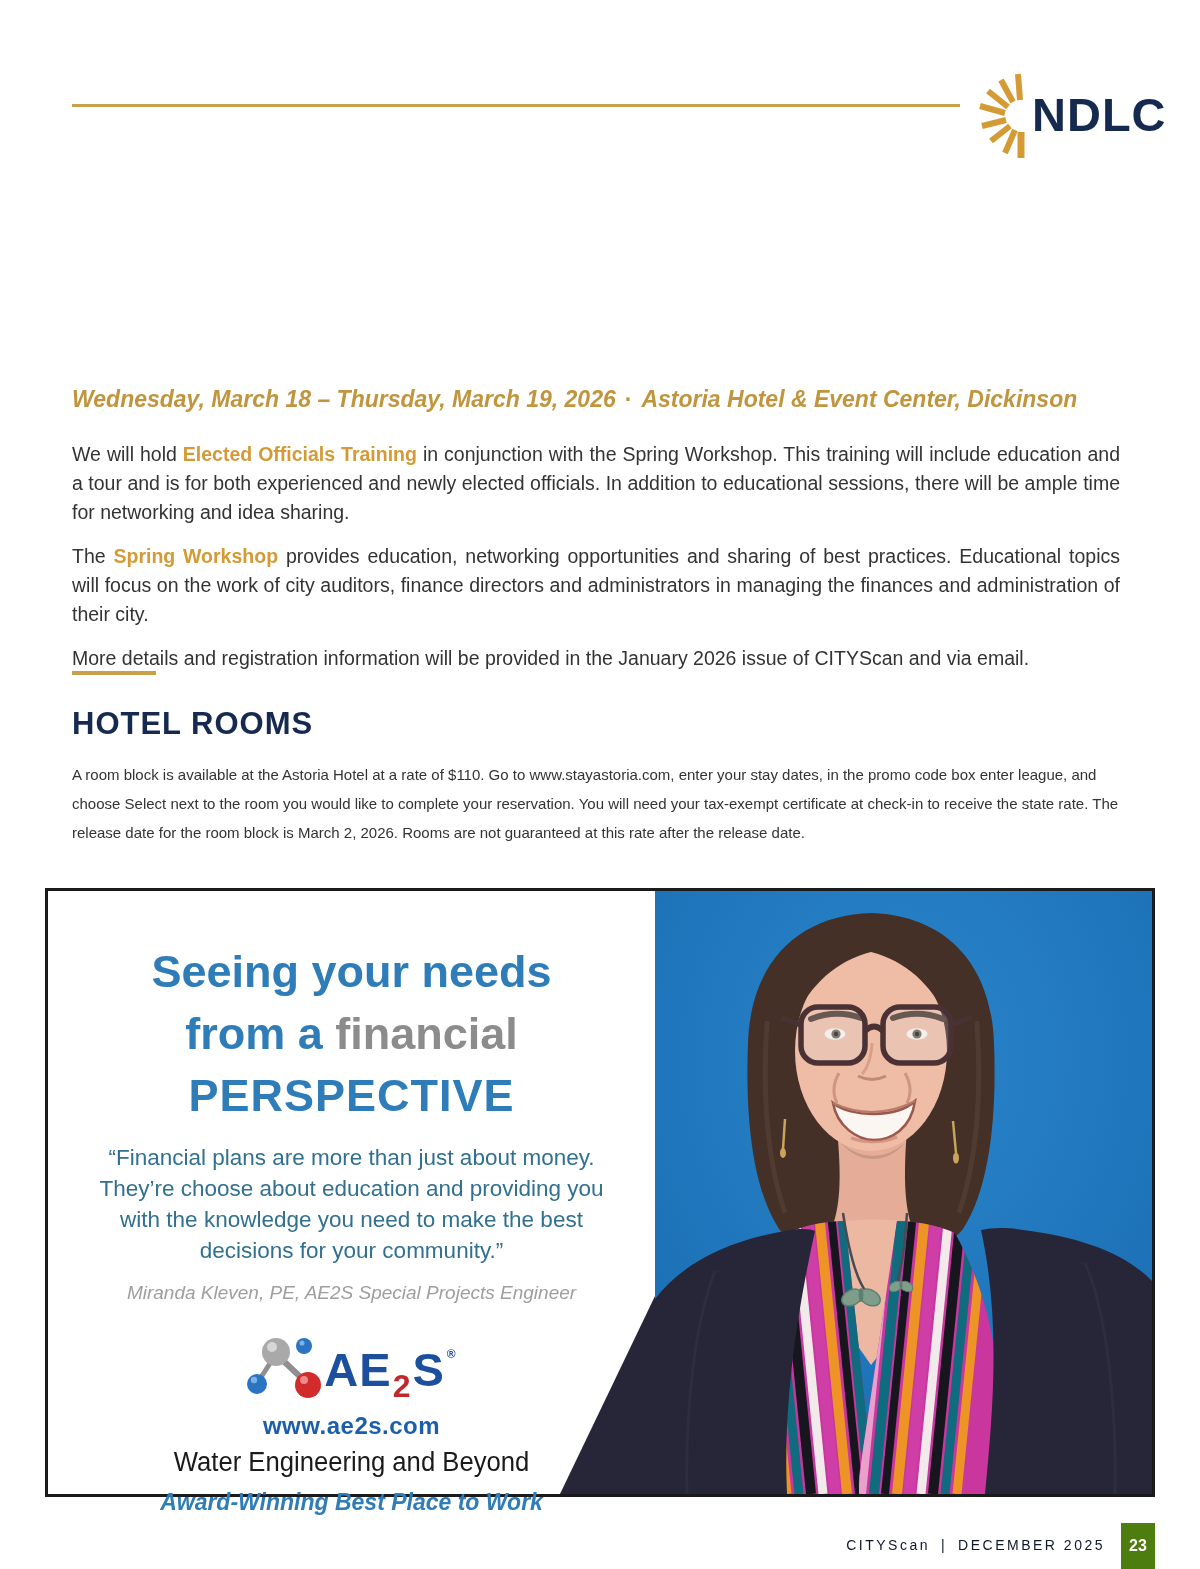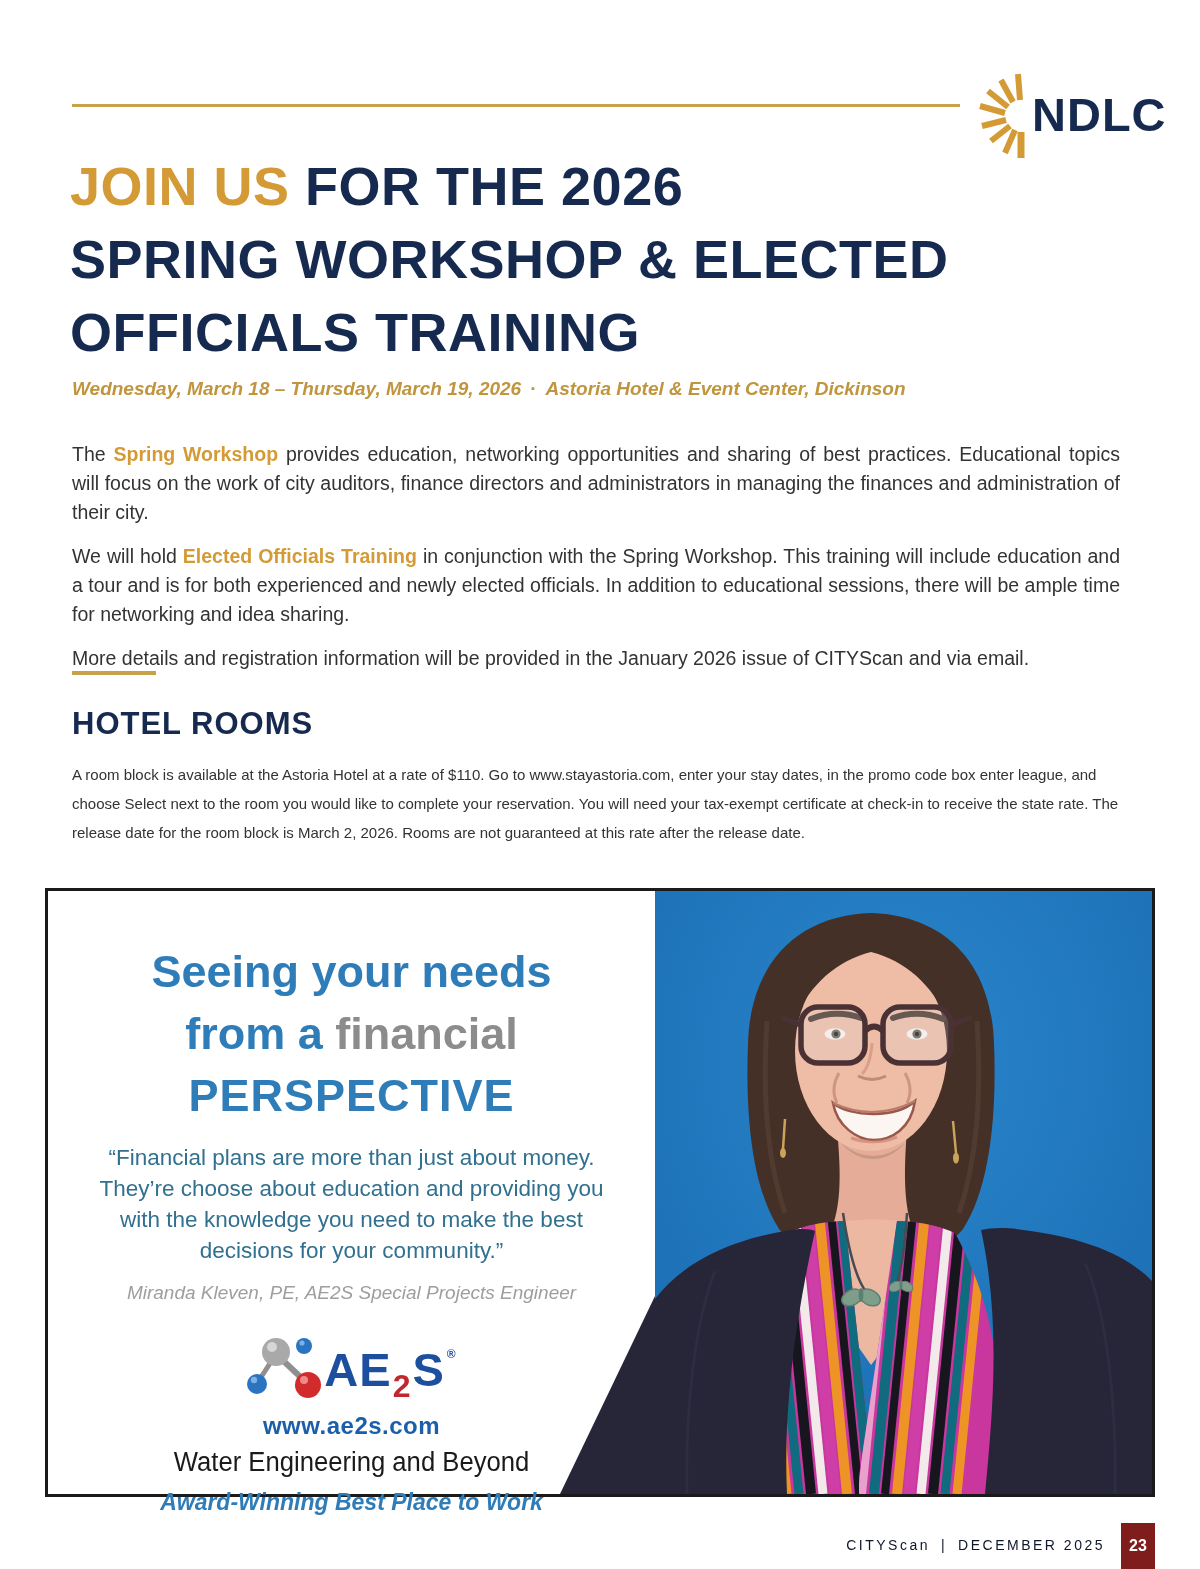--- a/index.html
+++ b/index.html
@@ -10,21 +10,21 @@
   
   .col-label{position:absolute;left:72px;top:64px;font-size:25px;font-weight:800;
     letter-spacing:9px;color:#16294E;}
   .head-rule{position:absolute;left:72px;top:104px;width:888px;height:3px;background:#C9A14B;}
   .ndlc-logo{position:absolute;left:974px;top:66px;display:flex;align-items:center;height:96px;}
   .ndlc-logo .word{font-size:47px;font-weight:800;color:#16294E;letter-spacing:1px;margin-left:-4px;}
   
   .title{position:absolute;left:70px;top:150px;width:1080px;font-size:54px;font-weight:800;
     color:#16294E;line-height:73px;letter-spacing:.5px;}
   .title .gold{color:#D49A35;}
-  .event-line{position:absolute;left:72px;top:378px;font-size:19px;font-style:italic;
+  .event-line{position:absolute;left:72px;top:386px;font-size:23px;font-style:italic;
     font-weight:600;color:#C0953E;}
   .event-line .sep{margin:0 9px;font-style:normal;}
   
   .intro{position:absolute;left:72px;top:440px;width:1048px;font-size:19.5px;line-height:29px;
     color:#333333;text-align:justify;}
   .intro p{margin:0 0 15px 0;}
   .gold-bold{color:#D49A35;font-weight:700;}
   .mini-divider{position:absolute;left:72px;top:671px;width:84px;height:4px;background:#C9A14B;}
   .hotel-h{position:absolute;left:72px;top:706px;font-size:31px;font-weight:800;color:#16294E;
     letter-spacing:1px;}
@@ -48,21 +48,21 @@
   .ad-site{margin-top:6px;font-size:24px;font-weight:700;color:#1B5FAA;letter-spacing:.5px;}
   .ad-tagline{margin-top:7px;font-size:27px;color:#1A1A1A;font-weight:500;transform:scaleX(.95);}
   .ad-award{margin-top:11px;font-size:23px;font-weight:700;font-style:italic;color:#2E7CB8;}
   .ad-photo{position:absolute;right:0;top:0;width:497px;height:603px;}
   .shoulder-spill{position:absolute;left:512px;top:405px;width:95px;height:198px;background:#262638;
     clip-path:polygon(100% 0,58% 42%,0 100%,100% 100%);}
   
   .footer-line{position:absolute;left:0;top:1537px;width:1105px;text-align:right;font-size:14px;
     letter-spacing:2.5px;color:#0f172a;font-weight:500;}
   .footer-line .sep{margin:0 11px;}
-  .page-box{position:absolute;left:1121px;top:1523px;width:34px;height:46px;background:#7f1d1d;
+  .page-box{position:absolute;left:1121px;top:1523px;width:34px;height:46px;background:#4d7c0f;
     color:#ffffff;display:flex;align-items:center;justify-content:center;font-size:16px;
     font-weight:700;}
 </style>
 </head>
 <body>
 
 <div class="page">
 
   <div class="head-rule"></div>
   <div class="ndlc-logo">
@@ -76,33 +76,28 @@
           <line x1="32" y1="56" x2="8" y2="62" stroke-width="6"></line>
           <line x1="36" y1="62" x2="17" y2="77" stroke-width="6"></line>
           <line x1="41" y1="66" x2="31" y2="89" stroke-width="6"></line>
           <line x1="47" y1="68" x2="47" y2="94" stroke-width="7"></line>
         </g>
       </svg>
     </span>
     <span class="word">NDLC</span>
   </div>
 
-  <div class="title">
-    <div><span class="gold">JOIN US</span> <span>FOR THE 2026</span></div>
-    <div>SPRING WORKSHOP &amp; ELECTED</div>
-    <div>OFFICIALS TRAINING</div>
-  </div>
 
   <div class="event-line">
     <span>Wednesday, March 18 – Thursday, March 19, 2026</span><span class="sep">·</span><span>Astoria Hotel &amp; Event Center, Dickinson</span>
   </div>
 
   <div class="intro">
+    <p><span>We will hold </span><span class="gold-bold">Elected Officials Training</span><span> in conjunction with the Spring Workshop. This training will include education and a tour and is for both experienced and newly elected officials. In addition to educational sessions, there will be ample time for networking and idea sharing.</span></p>
     <p><span>The </span><span class="gold-bold">Spring Workshop</span><span> provides education, networking opportunities and sharing of best practices. Educational topics will focus on the work of city auditors, finance directors and administrators in managing the finances and administration of their city.</span></p>
-    <p><span>We will hold </span><span class="gold-bold">Elected Officials Training</span><span> in conjunction with the Spring Workshop. This training will include education and a tour and is for both experienced and newly elected officials. In addition to educational sessions, there will be ample time for networking and idea sharing.</span></p>
     <p>More details and registration information will be provided in the January 2026 issue of CITYScan and via email.</p>
   </div>
 
   <div class="mini-divider"></div>
 
   <div class="hotel-h">HOTEL ROOMS</div>
   <div class="hotel-body">A room block is available at the Astoria Hotel at a rate of $110. Go to www.stayastoria.com, enter your stay dates, in the promo code box enter league, and choose Select next to the room you would like to complete your reservation. You will need your tax-exempt certificate at check-in to receive the state rate. The release date for the room block is March 2, 2026. Rooms are not guaranteed at this rate after the release date.</div>
 
   <div class="ad">
     <div class="ad-left">

